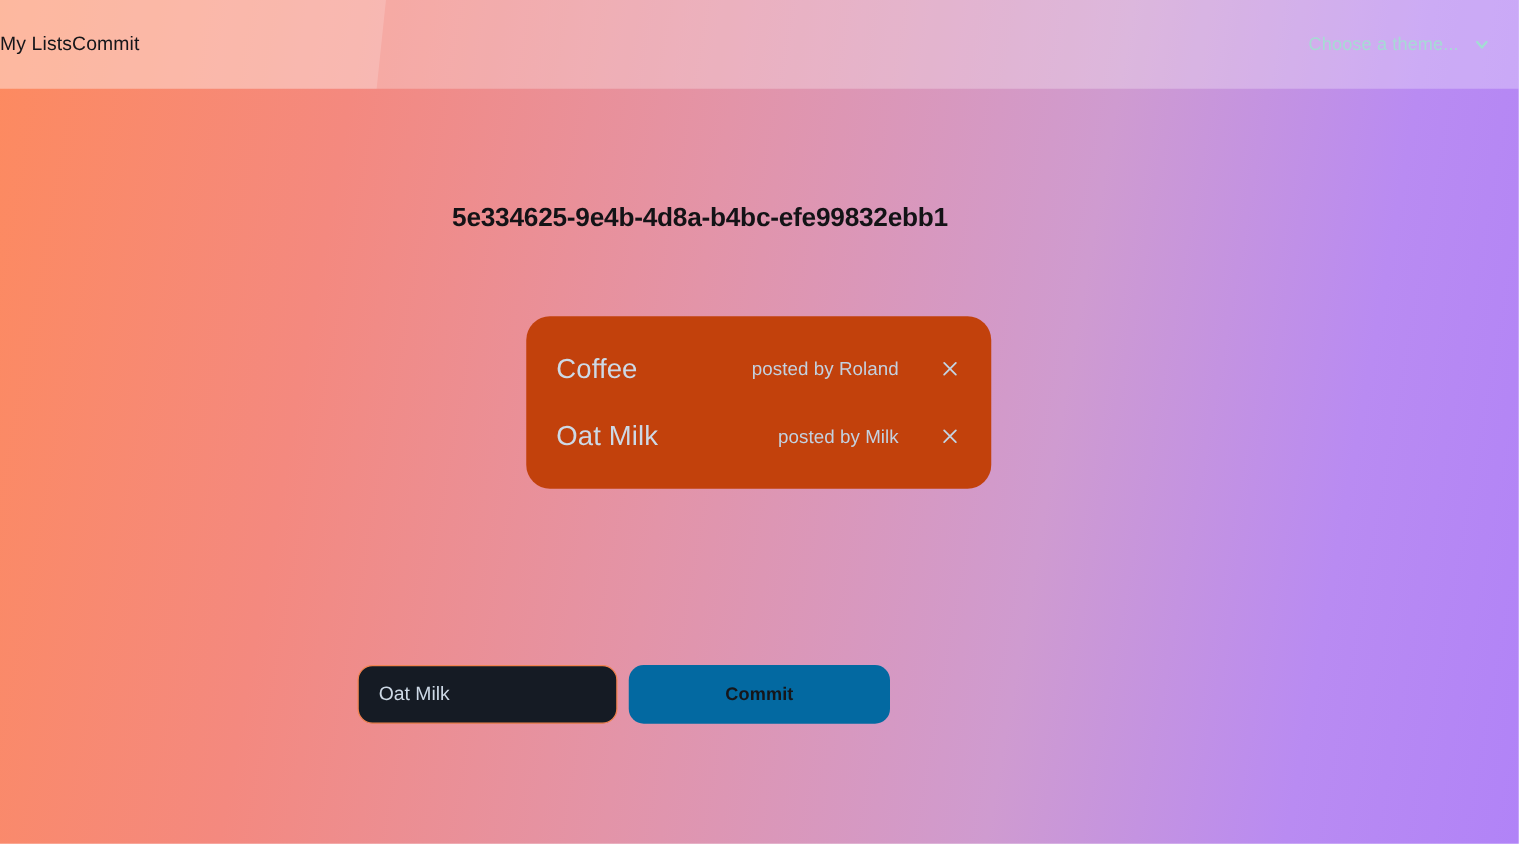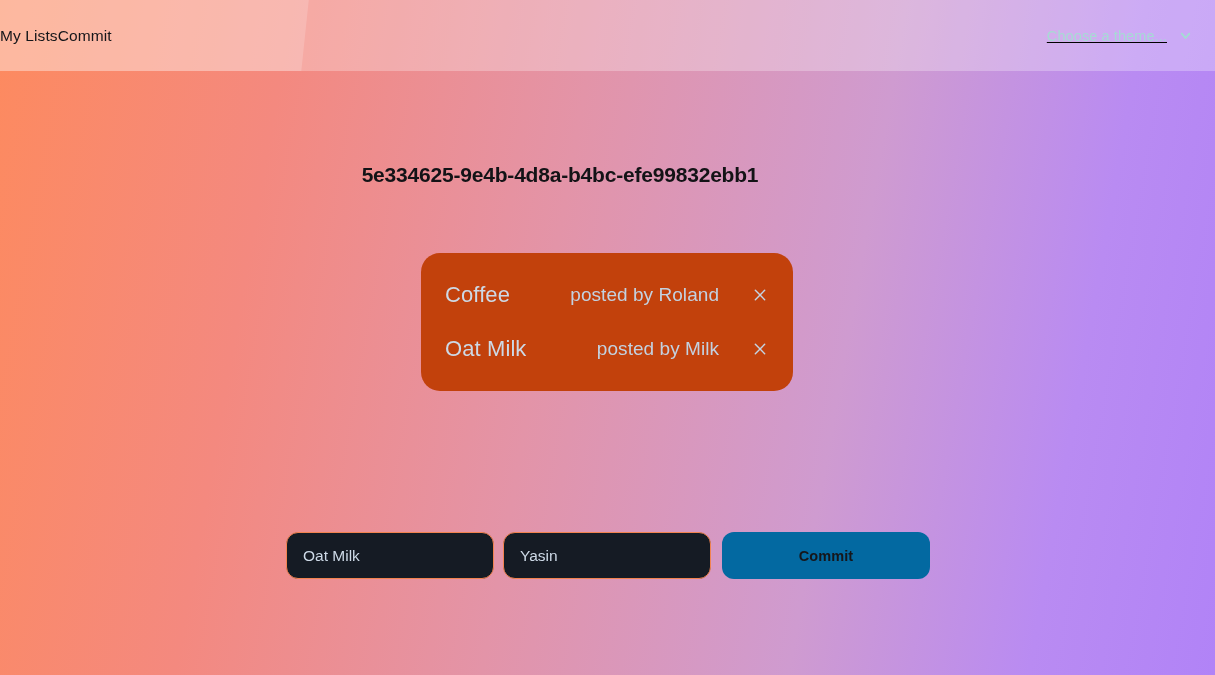--- a/index.html
+++ b/index.html
@@ -57,21 +57,20 @@
 
   #theme-select {
     position: relative;
     margin-left: auto;
     margin-right: 22px;
     display: flex;
     align-items: center;
     gap: 11px;
     cursor: pointer;
     z-index: 2;
-    text-decoration: underline;
   }
 
   #theme-select-label {
     font-size: 14.5px;
     color: rgba(156, 230, 205, 0.80);
     letter-spacing: 0.1px;
   }
 
   #chevron-down-icon {
     display: block;
@@ -115,21 +114,21 @@
 
   .item-name {
     font-size: 22px;
     color: #cdd9e6;
     white-space: nowrap;
     letter-spacing: 0.1px;
   }
 
   .item-author {
     margin-left: auto;
-    font-size: 19px;
+    font-size: 15px;
     color: #c3d1e0;
     white-space: nowrap;
     letter-spacing: 0.05px;
   }
 
   .delete-button {
     flex: 0 0 auto;
     margin-left: 30px;
     width: 22px;
     height: 22px;
@@ -229,15 +228,14 @@
         <line x1="5" y1="5" x2="19" y2="19"></line>
         <line x1="19" y1="5" x2="5" y2="19"></line>
       </svg>
     </button>
   </div>
 
 </section>
 
 <form id="entry-form">
   <input id="item-name-input" class="text-input" type="text" value="Oat Milk" style="">
-  <input id="author-name-input" class="text-input" type="text" value="Yasin" style="">
   <button id="commit-button" type="submit">Commit</button>
 </form>
 
 </body></html>

